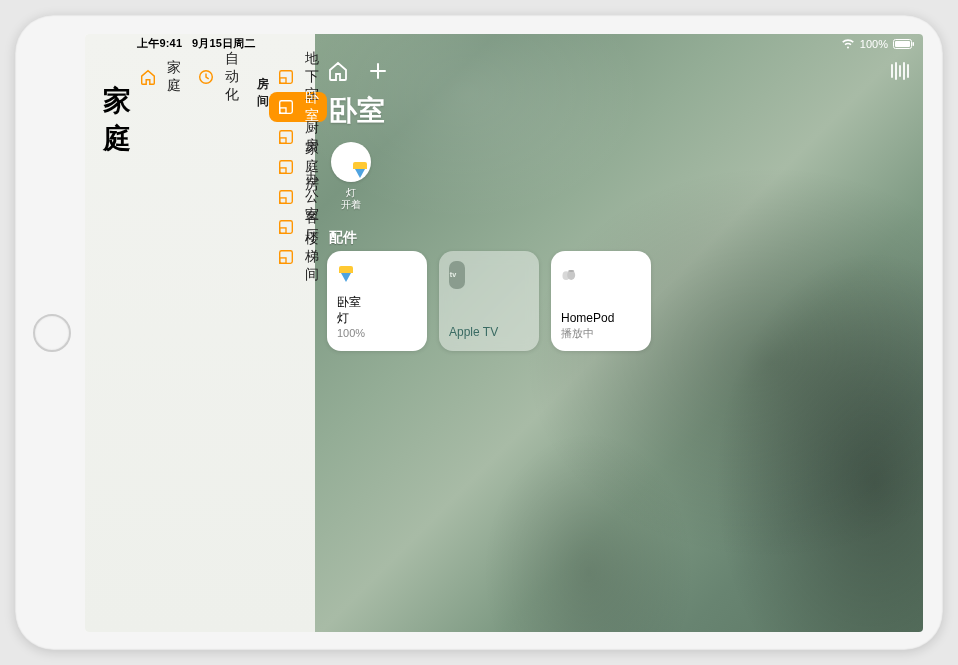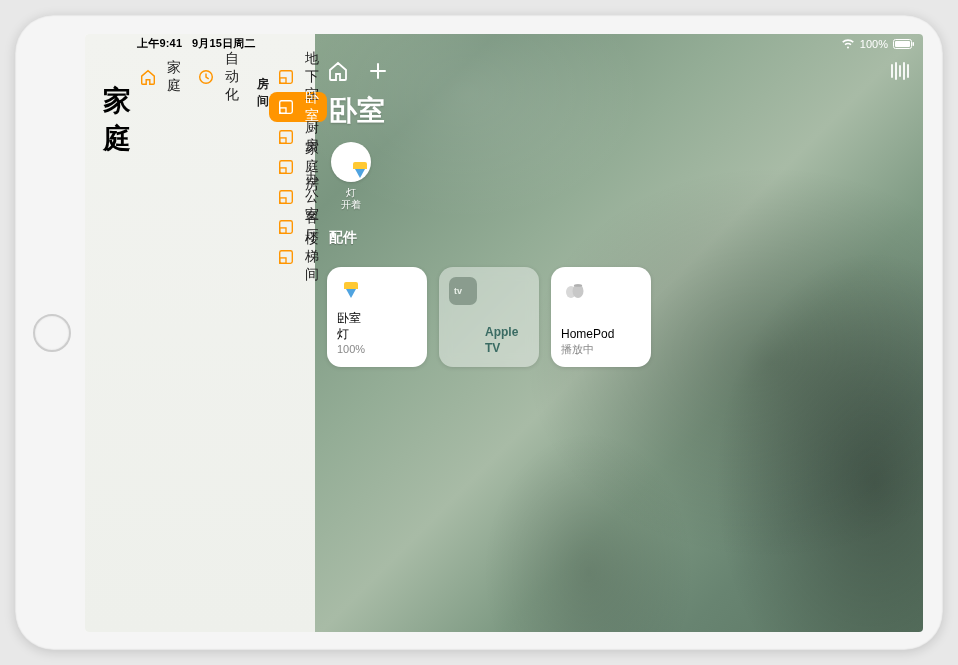--- a/index.html
+++ b/index.html
@@ -177,21 +177,21 @@
       text-align: center;
       margin-top: 5px;
       line-height: 1.2;
       text-shadow: 0 1px 1px rgba(0,0,0,0.3);
     }
     
     .section-label {
       font-size: 14px;
       font-weight: 600;
       color: #fff;
-      margin: 0 0 20px 2px;
+      margin: 0 0 4px 2px;
       text-shadow: 0 1px 1px rgba(0,0,0,0.3);
     }
     
     .tiles-row {
       display: flex;
       gap: 12px;
     }
     .tile {
       width: 100px;
       height: 100px;
@@ -201,32 +201,32 @@
       display: flex;
       flex-direction: column;
       box-shadow: 0 1px 4px rgba(0,0,0,0.12);
       cursor: pointer;
     }
     .tile.glass {
       background: rgba(255,255,255,0.42);
       backdrop-filter: blur(6px);
     }
     .tile-icon {
-      width: 28px;
+      width: 16px;
       height: 28px;
       border-radius: 7px;
       display: flex;
       align-items: center;
       justify-content: center;
       margin-bottom: auto;
     }
     .tile-icon.dark { background: #8a9c8e; }
     .tile-text { font-size: 12px; line-height: 1.3; }
     .tile-name { color: #000; font-weight: 500; }
-    .tile.glass .tile-name.teal { color: #3a6b63; font-weight: 700; margin-left: 36px; }
+    .tile.glass .tile-name.teal { color: #3a6b63; font-weight: 400; }
     .tile-sub { color: #888; font-size: 11px; }
     
     
     .lamp-glyph {
       width: 18px; height: 18px; position: relative;
     }
     .lamp-shade {
       width: 14px; height: 7px; background: #ffc933; border-radius: 2px 2px 0 0;
       position: absolute; top: 0; left: 2px;
     }

